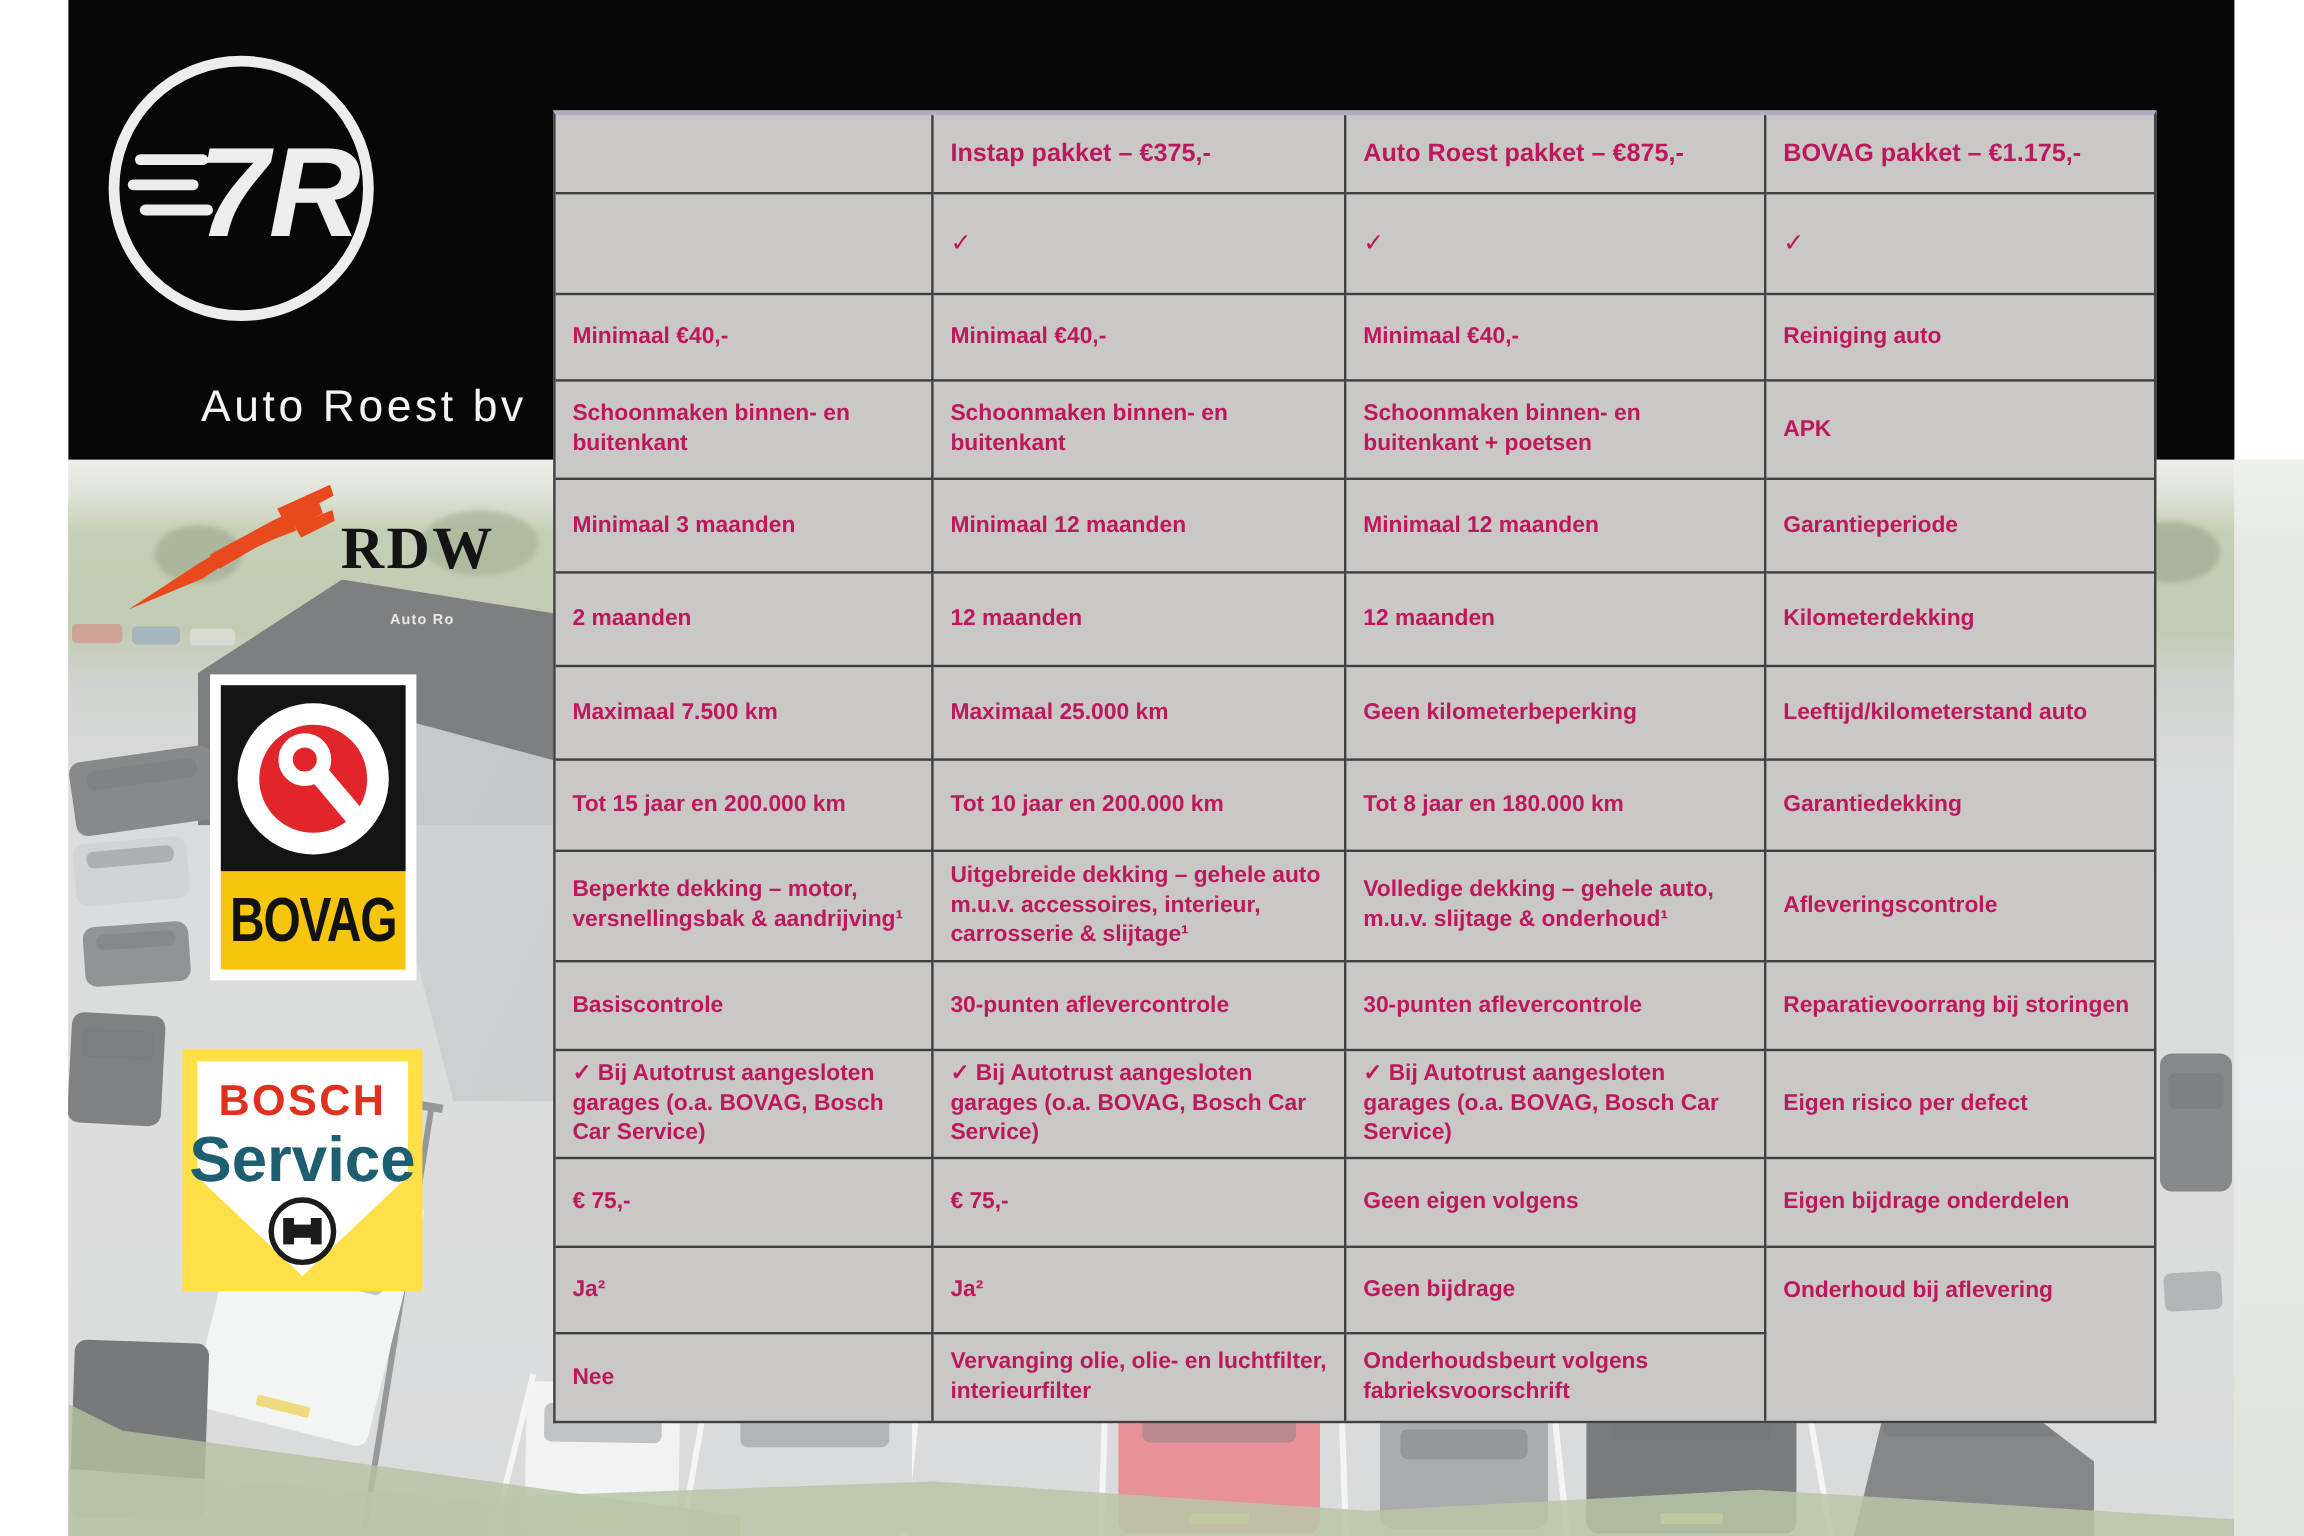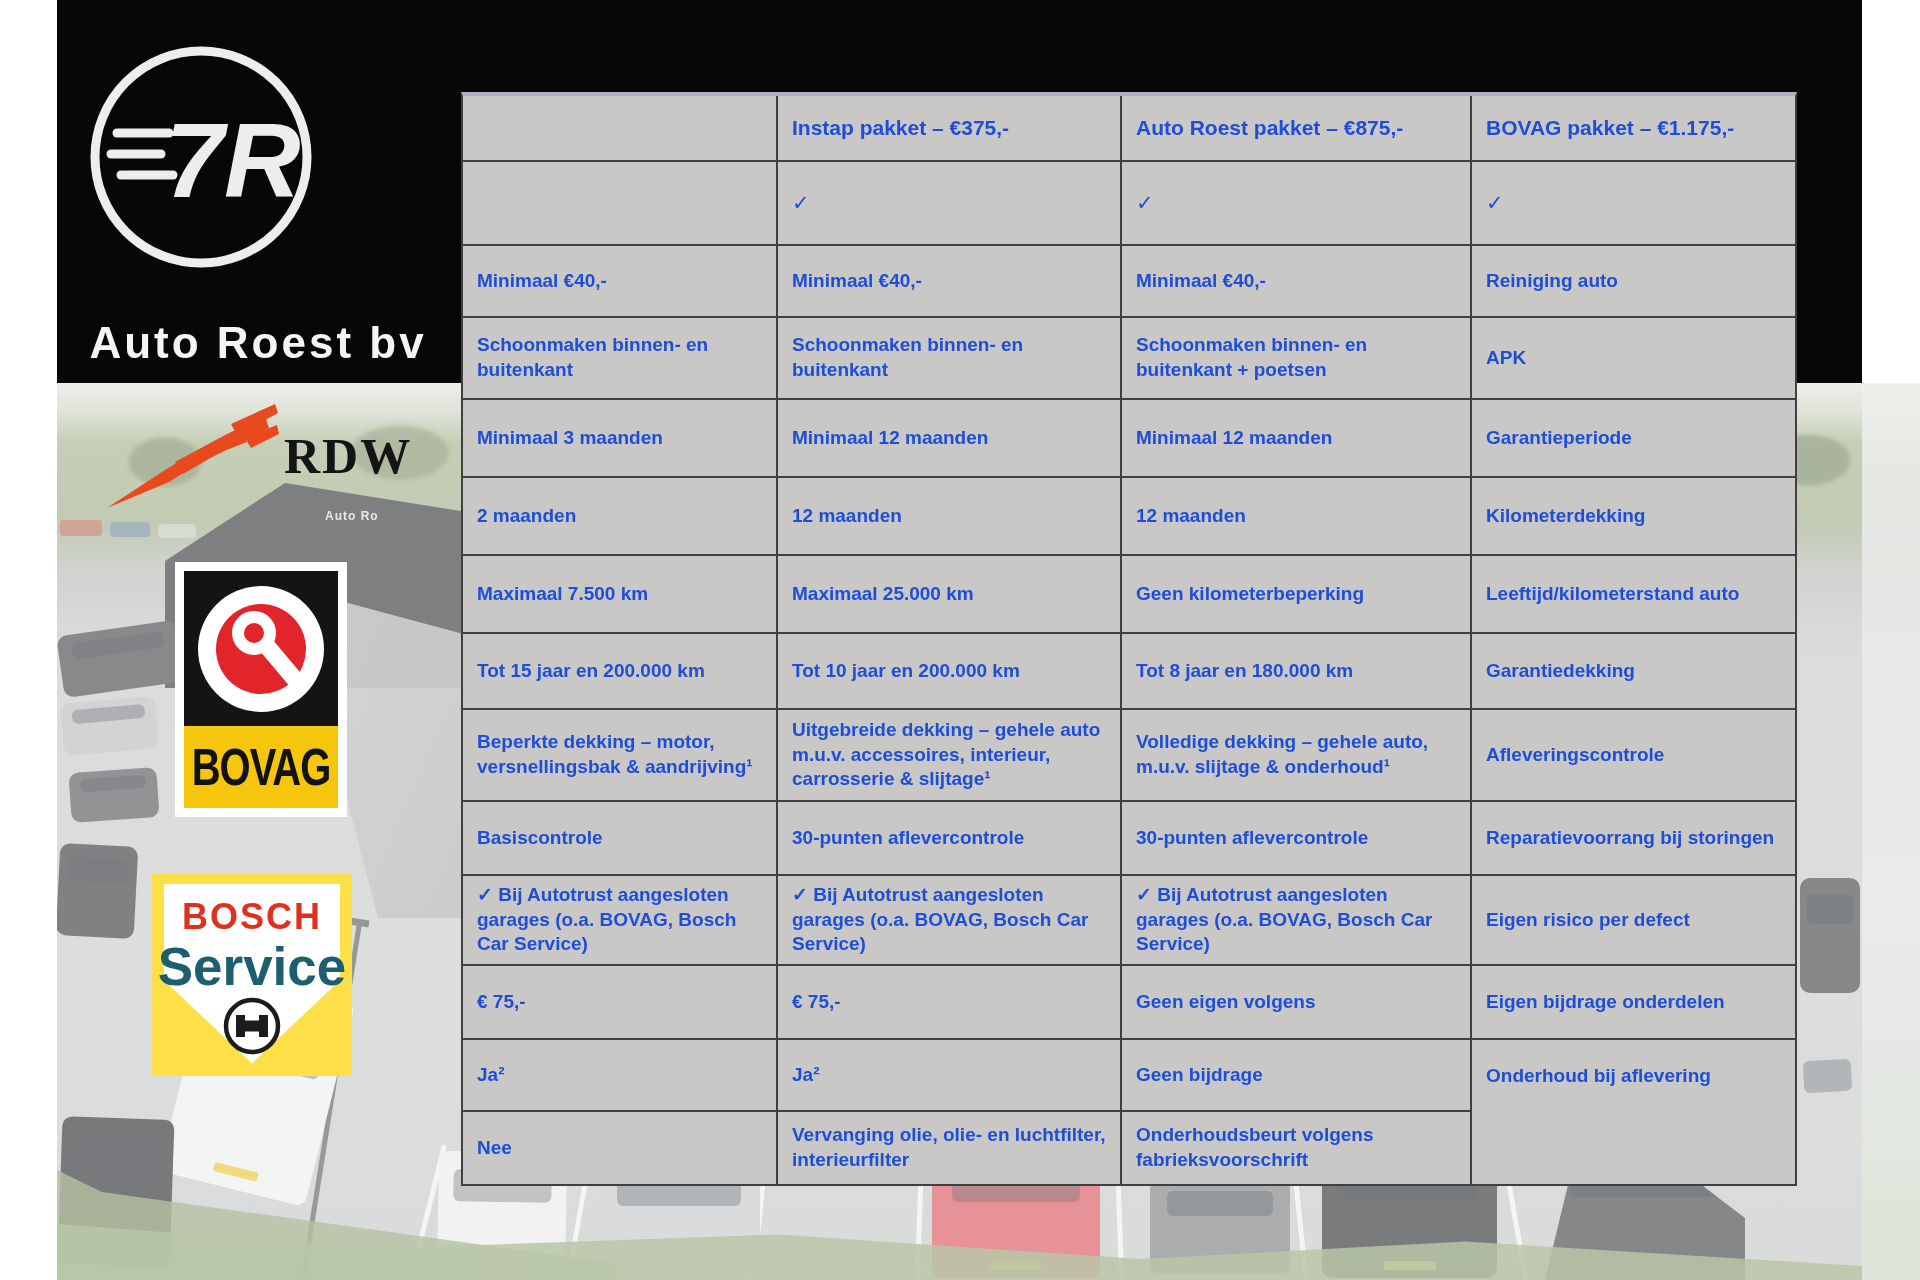--- a/index.html
+++ b/index.html
@@ -42,22 +42,22 @@
   .pline{position:absolute;width:5px;height:140px;background:rgba(255,255,255,.72);}
   .grass{position:absolute;left:0;bottom:0;width:100%;height:70px;background:#8ea371;opacity:.85;
     clip-path:polygon(0 20%,18% 55%,40% 35%,60% 70%,78% 45%,100% 80%,100% 100%,0 100%);}
   .grass2{position:absolute;left:0;bottom:0;width:560px;height:110px;background:#879c6a;opacity:.8;
     clip-path:polygon(0 0,8% 20%,100% 85%,100% 100%,0 100%);}
   .scene-fade{position:absolute;left:1862px;top:383px;width:58px;height:897px;z-index:0;
     background:linear-gradient(180deg,#eef0ec 0,#e4e7e2 10%,#e9eaeb 60%,#dfe5da 95%);}
   
   .black-band{position:absolute;left:57px;top:0;width:1805px;height:383px;background:#070707;z-index:1;}
   .ar-logo{position:absolute;left:81px;top:37px;z-index:2;}
-  .company{position:absolute;left:77px;top:318px;width:362px;text-align:center;z-index:2;
-    font-size:44px;font-weight:bold;color:#f4f4f4;letter-spacing:3px;}
+  .company{position:absolute;left:77px;top:318px;width:362px;text-align:right;z-index:2;
+    font-size:37px;font-weight:normal;color:#f4f4f4;letter-spacing:3px;}
   
   .rdw{position:absolute;left:105px;top:398px;z-index:2;display:flex;align-items:center;}
   .rdw-text{font-family:"Liberation Serif", serif;font-weight:bold;font-size:50px;color:#141414;letter-spacing:2px;margin-left:4px;}
   
   .bovag{position:absolute;left:175px;top:562px;width:172px;height:255px;background:#ffffff;z-index:2;
     box-sizing:border-box;padding:9px;display:flex;flex-direction:column;}
   .bovag-top{height:155px;background:#141414;position:relative;}
   .bovag-bottom{flex:1;background:#f6c60e;display:flex;align-items:center;justify-content:center;overflow:hidden;}
   .bovag-text{font-weight:bold;font-size:40px;color:#121212;letter-spacing:-1px;transform:scaleY(1.3);}
   
@@ -74,21 +74,21 @@
     position:absolute;left:461px;top:92px;width:1336px;height:1094px;z-index:3;
     display:grid;box-sizing:border-box;
     grid-template-columns:315px 344px 350px 323px;
     grid-template-rows:66px 84px 72px 82px 78px 78px 78px 76px 92px 74px 90px 74px 72px 72px;
     background:#c9c8c6;
     border:2px solid #404040;border-top:4px solid #b4abc4;
   }
   .cell{
     display:flex;align-items:center;box-sizing:border-box;
     border-right:2px solid #404040;border-bottom:2px solid #404040;
-    padding:4px 14px;font-weight:bold;font-size:19px;line-height:1.3;color:#1d4ed8;
+    padding:4px 14px;font-weight:bold;font-size:19px;line-height:1.3;color:#be185d;
   }
   .grid > .cell:nth-child(4n){border-right:none;}
   .grid > .cell:nth-last-child(-n+4){border-bottom:none;}
   .cell.head{font-size:21px;}
   .cell.checkcell{font-weight:normal;font-size:21px;}
 </style>
 </head>
 <body>
 
 <div class="scene">

